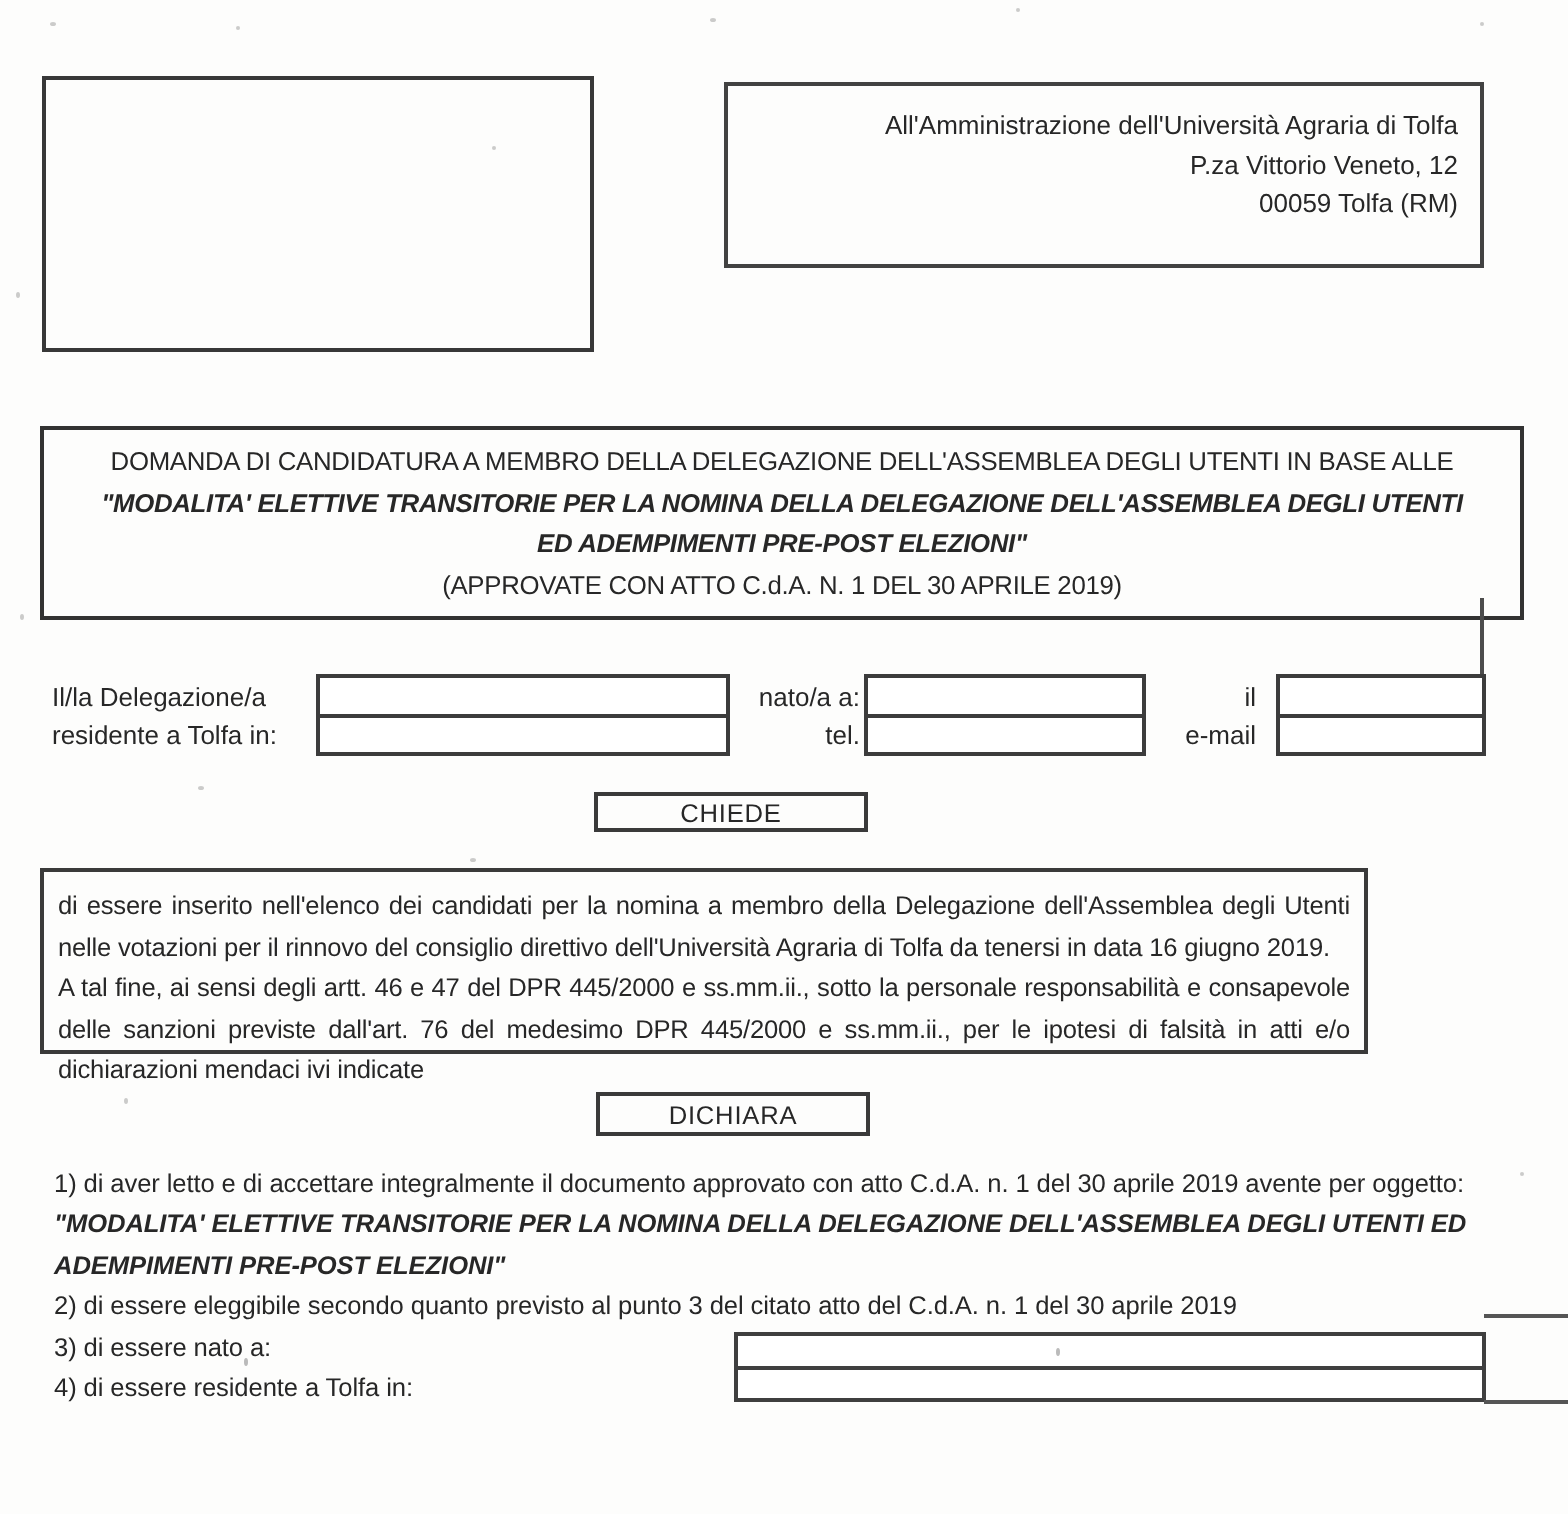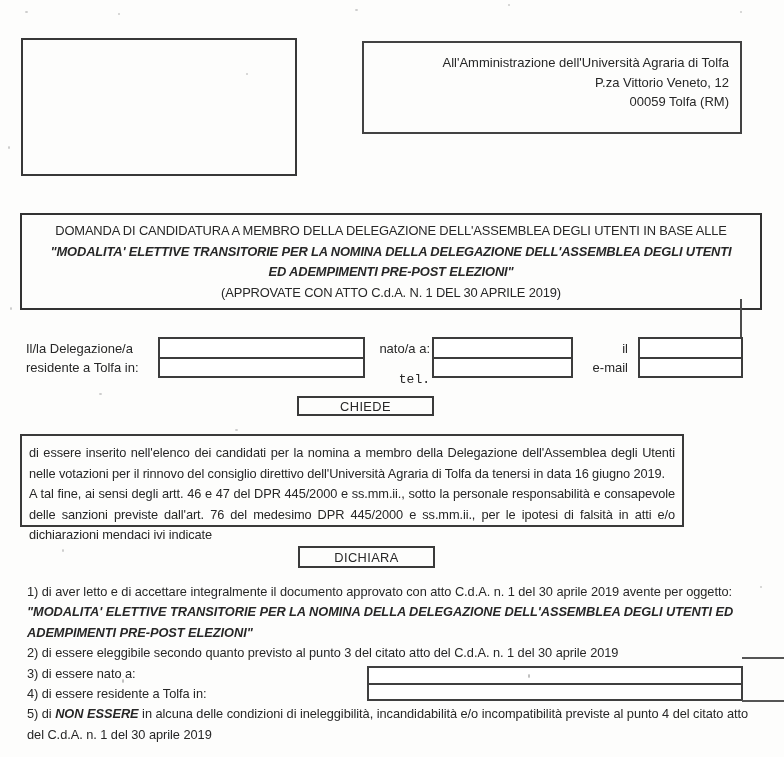--- a/index.html
+++ b/index.html
@@ -79,21 +79,21 @@
     <div class="bi">"MODALITA' ELETTIVE TRANSITORIE PER LA NOMINA DELLA DELEGAZIONE DELL'ASSEMBLEA DEGLI UTENTI</div>
     <div class="bi">ED ADEMPIMENTI PRE-POST ELEZIONI"</div>
     <div>(APPROVATE CON ATTO C.d.A. N. 1 DEL 30 APRILE 2019)</div>
   </div>
 
   <div class="abs vline"></div>
 
   <div class="lbl r" style="left:26px;top:341px;width:106px;">Il/la Delegazione/a</div>
   <div class="lbl r" style="left:26px;top:360px;width:106px;">residente a Tolfa in:</div>
   <div class="lbl c" style="left:368px;top:341px;width:62px;">nato/a a:</div>
-  <div class="lbl c" style="left:368px;top:372px;width:62px;font-family:Liberation Mono, monospace;">tel.</div>
+  <div class="lbl c" style="left:368px;top:360px;width:62px;">tel.</div>
   <div class="lbl c" style="left:578px;top:341px;width:50px;">il</div>
   <div class="lbl c" style="left:578px;top:360px;width:50px;">e-mail</div>
 
   <div class="fieldbox" style="left:158px;top:337px;width:207px;">
     <input type="text" value="" style="">
     <input type="text" value="" style="">
   </div>
   <div class="fieldbox" style="left:432px;top:337px;width:141px;">
     <input type="text" value="" style="">
     <input type="text" value="" style="">
@@ -114,21 +114,20 @@
 
   <div class="box word-box dichiara-box">
     <span>DICHIARA</span>
   </div>
 
   <div class="abs decls">
     <p><span>1) di aver letto e di accettare integralmente il documento approvato con atto C.d.A. n. 1 del 30 aprile 2019 avente per oggetto: </span><span class="bi">"MODALITA' ELETTIVE TRANSITORIE PER LA NOMINA DELLA DELEGAZIONE DELL'ASSEMBLEA DEGLI UTENTI ED ADEMPIMENTI PRE-POST ELEZIONI"</span></p>
     <p>2) di essere eleggibile secondo quanto previsto al punto 3 del citato atto del C.d.A. n. 1 del 30 aprile 2019</p>
     <p>3) di essere nato a:</p>
     <p>4) di essere residente a Tolfa in:</p>
-    <p><span>5) di </span><span class="bi">NON ESSERE</span><span> in alcuna delle condizioni di ineleggibilità, incandidabilità e/o incompatibilità previste al punto 4 del citato atto del C.d.A. n. 1 del 30 aprile 2019</span></p>
   </div>
 
   <div class="decl-box">
     <input type="text" value="" style="">
     <input type="text" value="" style="">
   </div>
 
   <div class="abs hline1"></div>
   <div class="abs hline2"></div>
 

